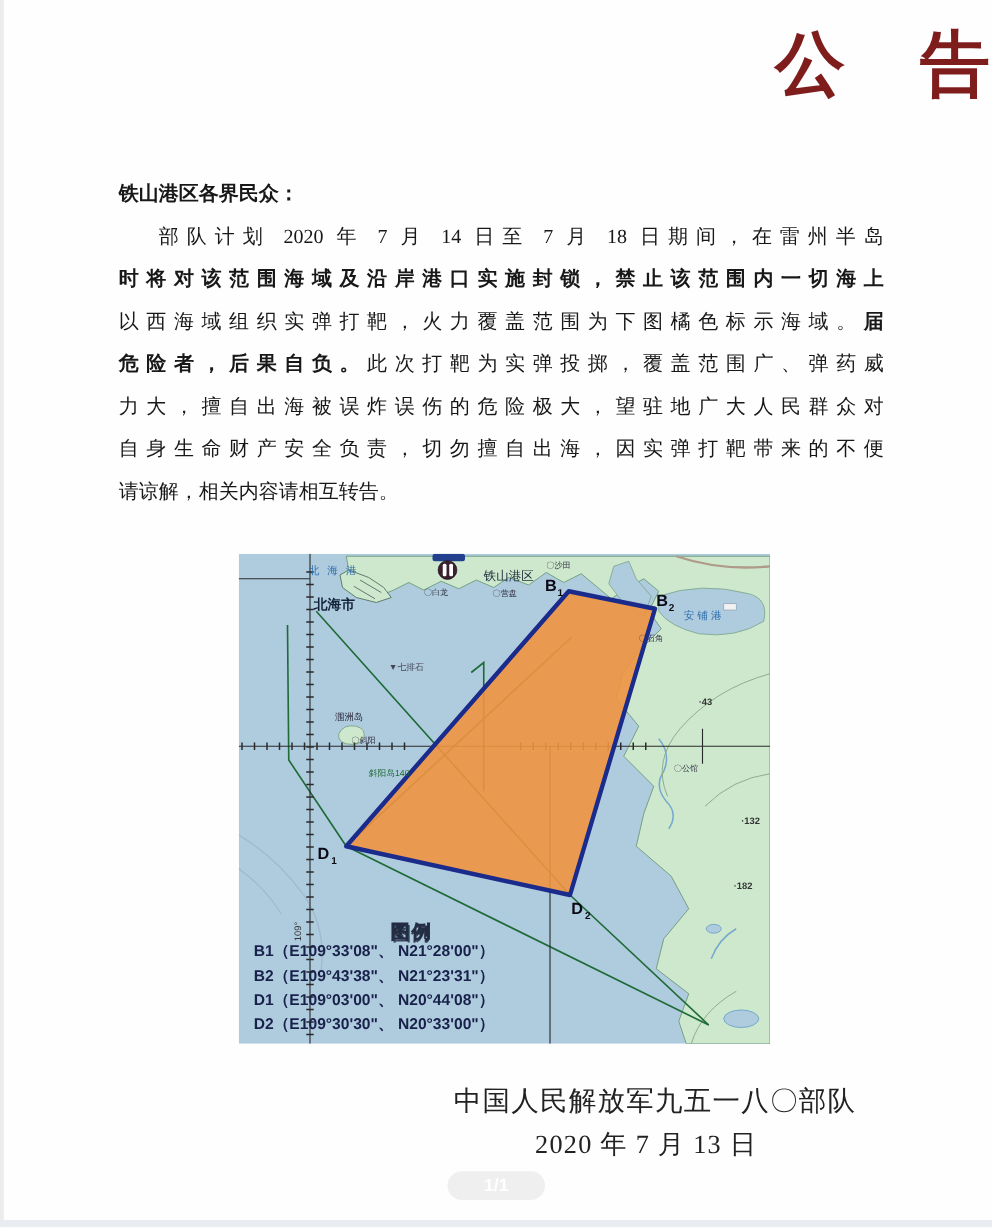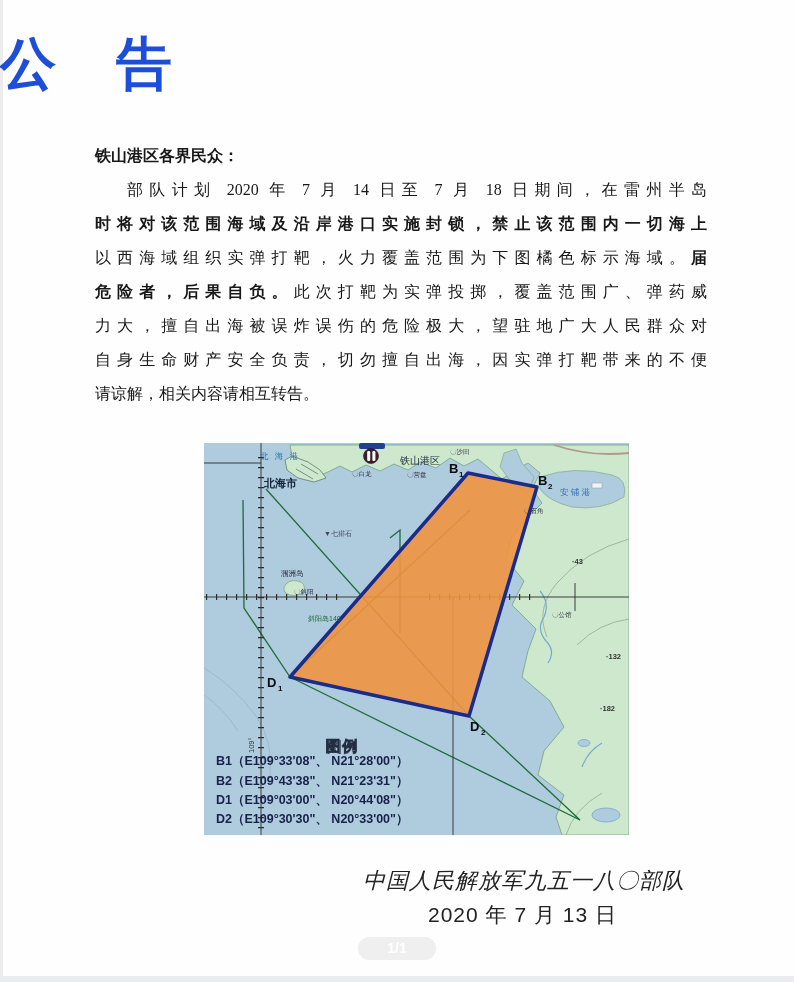--- a/index.html
+++ b/index.html
@@ -3,40 +3,40 @@
 <meta charset="utf-8">
 <style>
   html,body{margin:0;padding:0;background:#ffffff;}
   .page{
     position:relative;width:794px;height:982px;background:#fefefe;overflow:hidden;
     font-family:"Liberation Serif",serif;color:#1b1b1b;
   }
   .edge-left{position:absolute;left:0;top:0;width:3px;height:100%;background:#ececec;}
   .edge-bottom{position:absolute;left:0;bottom:0;width:100%;height:6px;background:#e9edf2;}
   .doc-title{
-    position:absolute;left:0;top:27px;width:100%;text-align:left;
+    position:absolute;left:0;top:14px;width:100%;text-align:right;
     font-family:"Liberation Sans",sans-serif;font-weight:900;font-size:56px;
-    letter-spacing:2px;color:#1d4ed8;
+    letter-spacing:2px;color:#7f1d1d;
   }
   .body-block{
     position:absolute;left:95px;top:139px;width:612px;
     font-size:16px;line-height:34px;color:#181818;
   }
   .line{width:612px;}
   .j{text-align:justify;text-align-last:justify;}
   .ind{text-indent:2em;}
   .b{font-weight:bold;}
-  .map-wrap{position:absolute;left:204px;top:443px;width:425px;height:392px;}
+  .map-wrap{position:absolute;left:191px;top:443px;width:425px;height:392px;}
   .sig{
     position:absolute;left:363px;top:866px;font-size:22px;color:#222;
-    font-family:"Liberation Serif",serif;letter-spacing:1px;font-style:italic;
+    font-family:"Liberation Serif",serif;letter-spacing:1px;
   }
   .doc-date{
     position:absolute;left:428px;top:901px;font-size:21px;color:#222;
-    font-family:Liberation Sans, sans-serif;letter-spacing:1px;
+    font-family:Liberation Serif, serif;letter-spacing:1px;
   }
   .page-pill{
     position:absolute;left:358px;top:937px;width:78px;height:23px;border-radius:12px;
     background:#efefef;color:#ffffff;font-family:"Liberation Sans",sans-serif;
     font-size:14px;font-weight:bold;text-align:center;line-height:23px;
   }
   svg text{font-family:"Liberation Sans",sans-serif;}
 </style>
 </head>
 <body>

